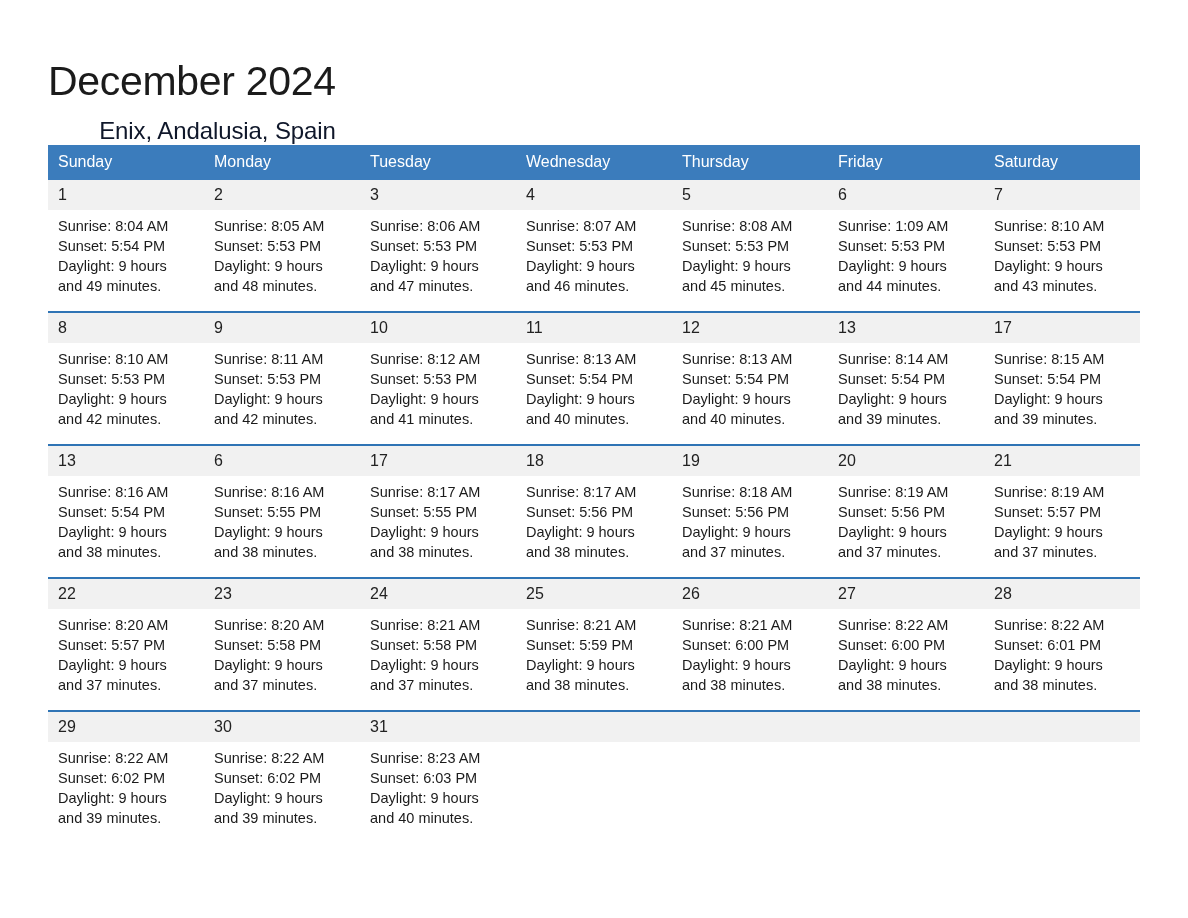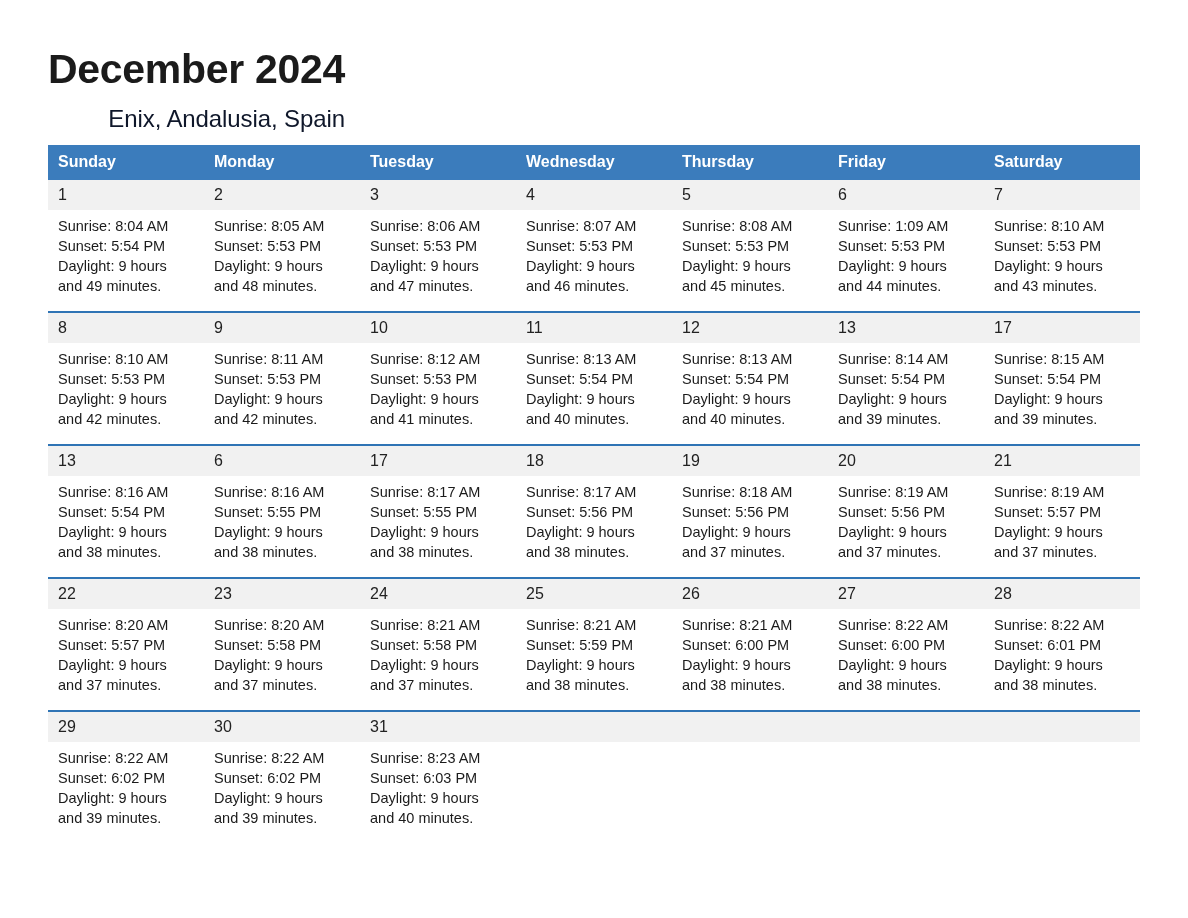--- a/index.html
+++ b/index.html
@@ -55,24 +55,25 @@
     margin-left: 56px;
     margin-top: -4px;
     font-family: "DejaVu Sans", sans-serif;
   }
   .title-block {
     text-align: right;
     padding-top: 2px;
   }
   .cal-title {
     font-size: 41px;
-    font-weight: bold;
+    font-weight: normal;
     color: #1b1b1b;
     letter-spacing: -0.3px;
     line-height: 1.15;
+    margin-top: 12px;
   }
   .cal-subtitle {
     font-size: 24px;
     font-weight: normal;
     color: #0f172a;
     margin-top: 12px;
     letter-spacing: -0.1px;
   }
 
   
@@ -80,21 +81,21 @@
     width: 1092px;
     border-collapse: collapse;
     table-layout: fixed;
   }
   .calendar col { width: 156px; }
 
   thead th {
     background: #3b7cbc;
     color: #ffffff;
     font-size: 16px;
-    font-weight: bold;
+    font-weight: normal;
     text-align: left;
     padding: 8px 0 9px 10px;
     height: 34px;
     vertical-align: middle;
   }
 
   .week-row td {
     vertical-align: top;
     padding: 0;
     border-top: 2px solid #2f74b5;

